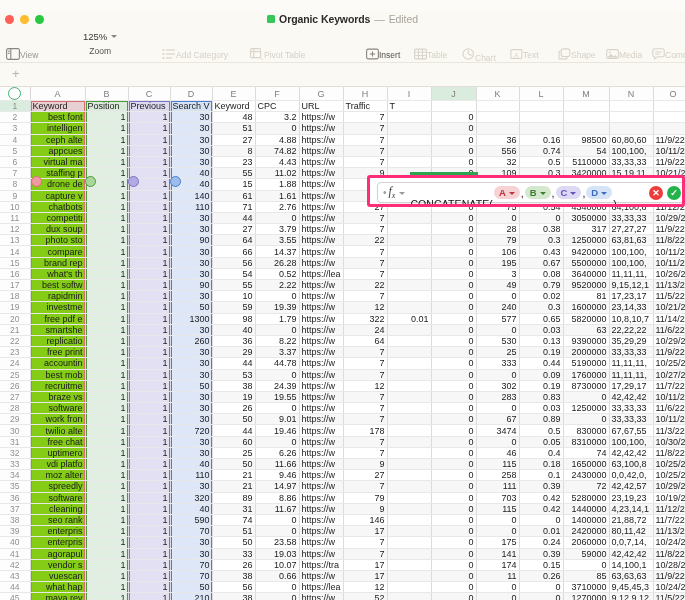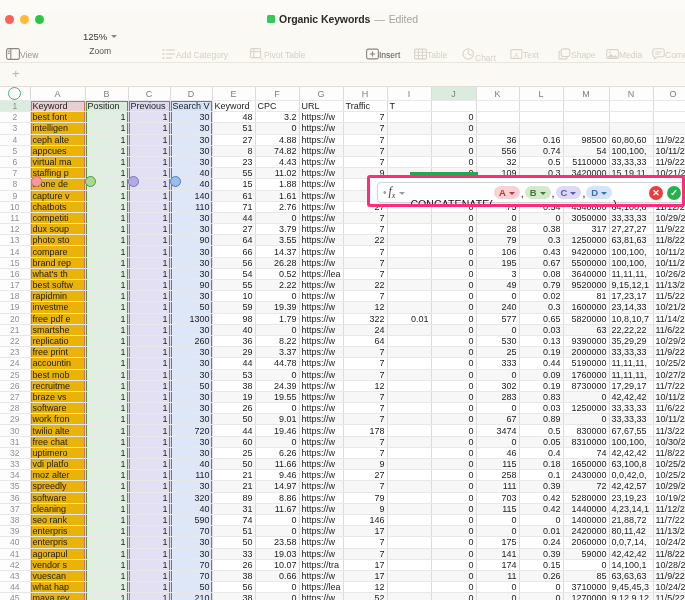--- a/index.html
+++ b/index.html
@@ -214,21 +214,21 @@
   .num { text-align: right; }
   .txt { text-align: left; }
 
   
   .hrow td { font-weight: normal; }
   .tintA { background: #e8cfd2; }
   .tintB { background: #daeadb; }
   .tintC { background: #dedaf0; }
   .tintD { background: #d6e2f5; }
 
-  .bodyA { background: #eab308; }
+  .bodyA { background: #84cc16; text-align: right; }
   .bodyB { background: #e1efe2; }
   .bodyC { background: #e4e0f4; }
   .bodyD { background: #dde7f7; }
 
   .zebra { background: #f7f7f7; }
 
   
   .selA { box-shadow: inset 1px 0 0 #e06a73, inset -1px 0 0 #e06a73; }
   .selB { box-shadow: inset 1px 0 0 #4c9a3c, inset -1px 0 0 #4c9a3c; }
   .selC { box-shadow: inset 1px 0 0 #7b73c9, inset -1px 0 0 #7b73c9; }

